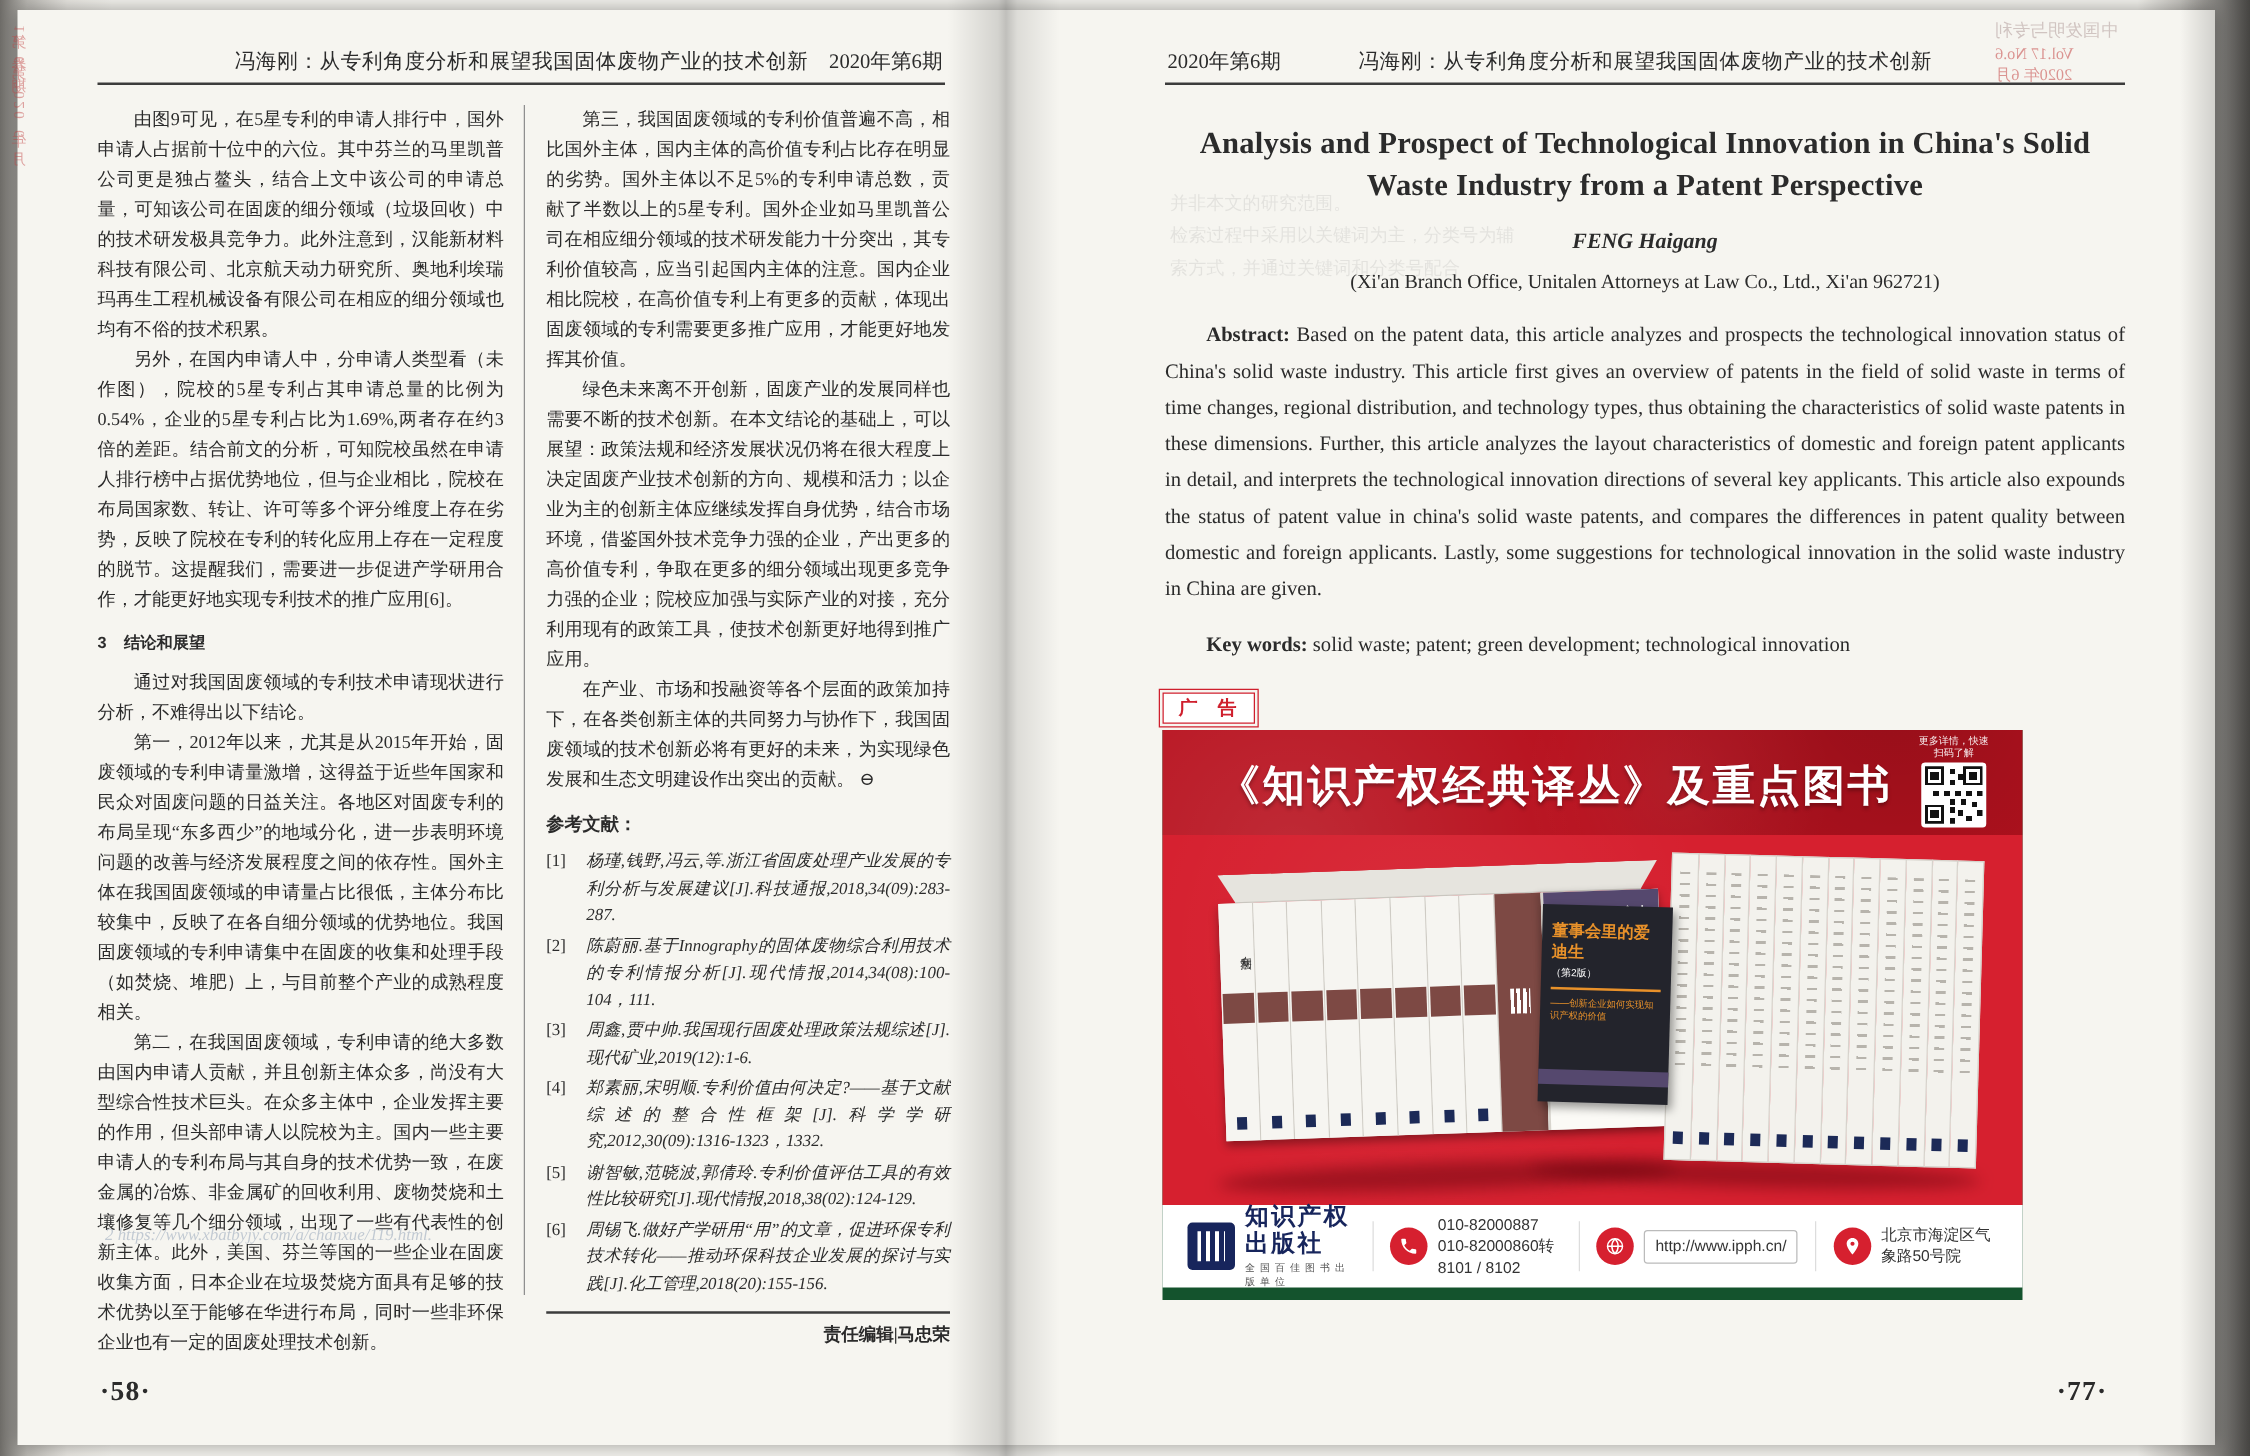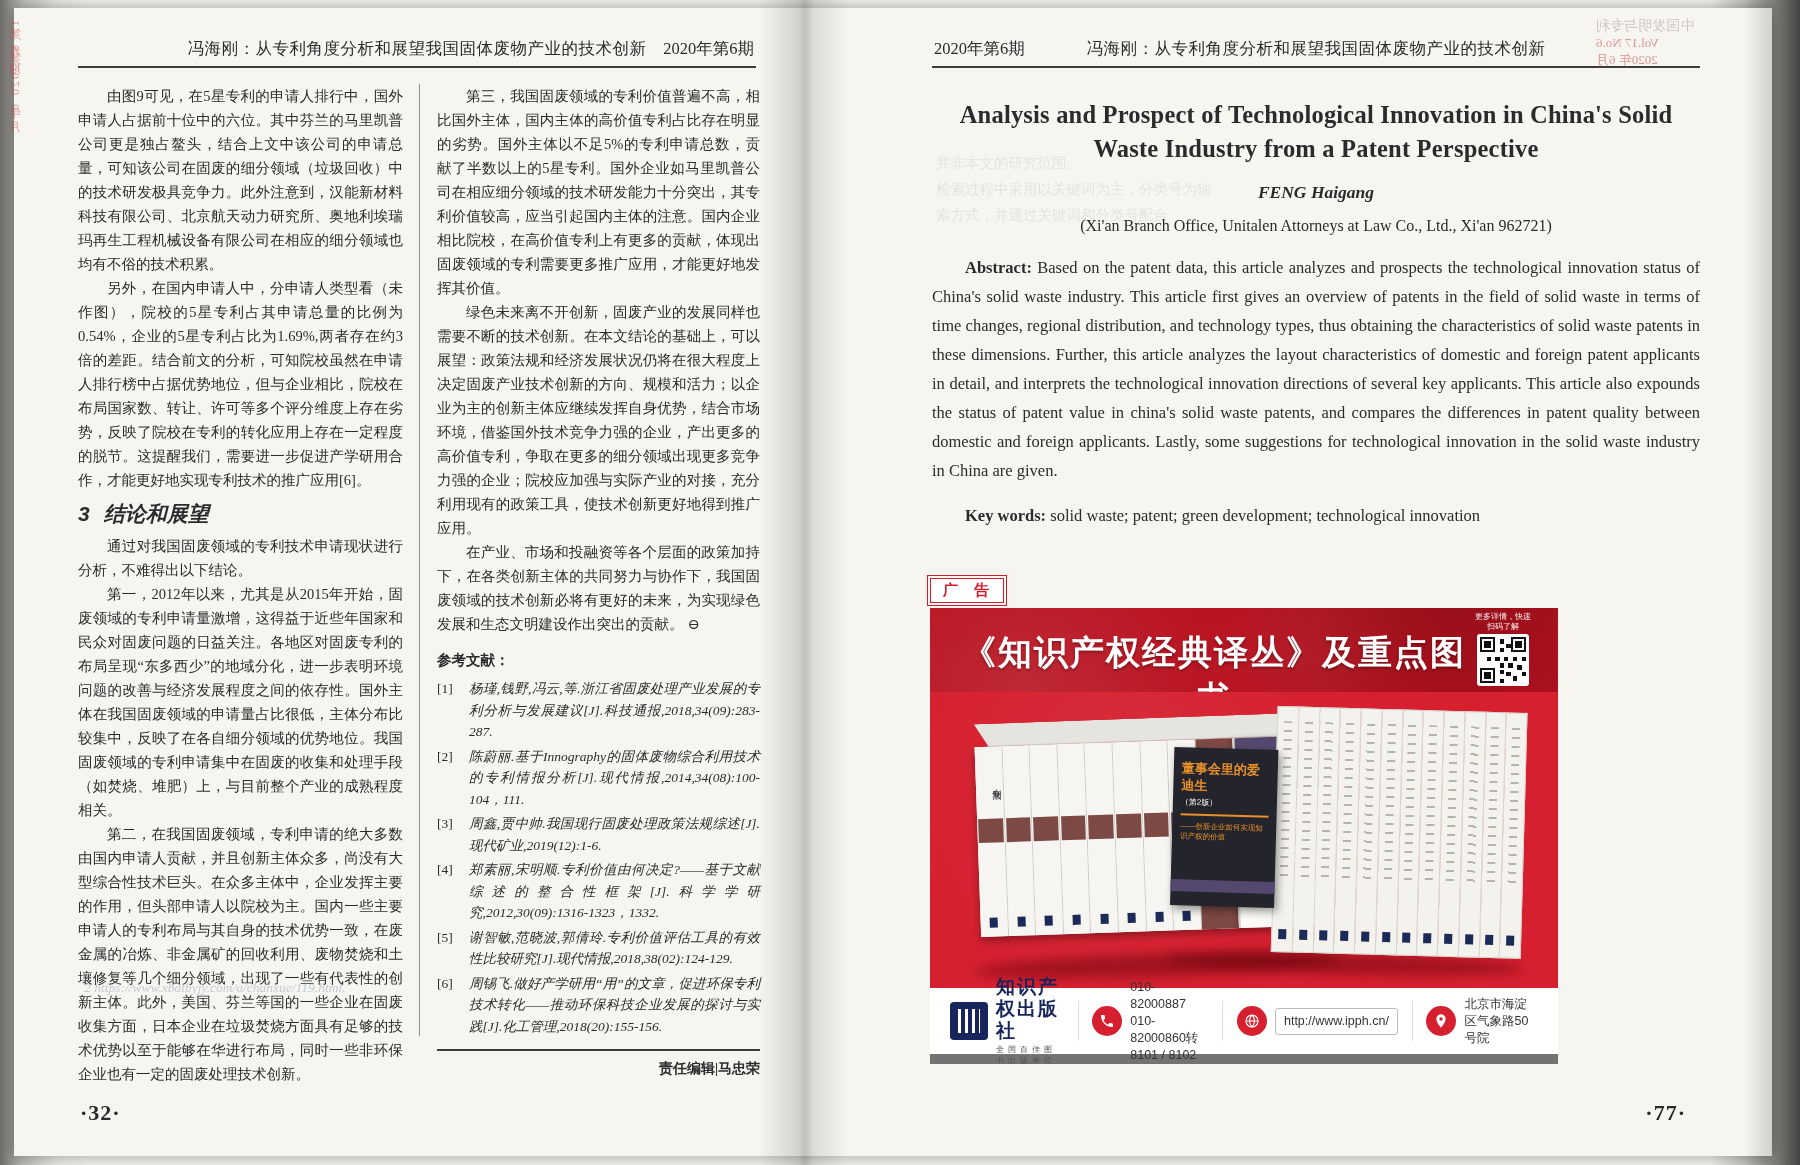--- a/index.html
+++ b/index.html
@@ -27,21 +27,21 @@
   .hrule{position:absolute;left:64px;right:48px;top:58px;height:2px;background:#3c3c3c;}
   .page-right .hdr{left:128px;right:72px;}
   .page-right .hrule{left:128px;right:72px;}
 
   
   .cols{position:absolute;left:64px;right:44px;top:76px;bottom:120px;display:flex;justify-content:space-between;}
   .col{width:50%;box-sizing:border-box;font-size:14.5px;line-height:24px;text-align:justify;}
   .col1{padding-right:16px;}
   .col2{padding-left:17px;border-left:1px solid #8f8f8f;}
   .col p{margin:0;text-indent:2em;}
-  .sec-head{font-family:"Liberation Sans","DejaVu Sans",sans-serif;font-weight:bold;font-size:21px;margin:10px 0 8px 0;font-style:italic;}
+  .sec-head{font-family:"Liberation Sans","DejaVu Sans",sans-serif;font-weight:bold;font-size:13px;margin:10px 0 8px 0;}
   .sec-head .no{margin-right:14px;}
   .refs-title{font-family:"Liberation Sans","DejaVu Sans",sans-serif;font-weight:bold;font-size:14.5px;margin:12px 0 6px 0;}
   .ref-item{display:flex;font-size:13.5px;line-height:21.5px;font-style:italic;margin-bottom:3px;}
   .ref-item .ref-no{width:32px;flex:0 0 32px;font-style:normal;}
   .ref-item .ref-text{flex:1;text-align:justify;}
   .editor-rule{height:2px;background:#3c3c3c;margin-top:12px;}
   .editor-line{text-align:right;font-size:14px;margin-top:6px;font-weight:bold;}
   .end-mark{font-style:normal;margin-left:4px;}
   .pageno{position:absolute;bottom:30px;font-size:22px;font-weight:bold;letter-spacing:1px;}
   .pageno-l{left:66px;}
@@ -59,21 +59,21 @@
   
   .art{position:absolute;left:128px;right:72px;top:76px;}
   .art-title{font-size:24.5px;font-weight:bold;text-align:center;line-height:1.38;letter-spacing:.2px;margin-top:14px;}
   .art-author{text-align:center;font-size:17.5px;font-weight:bold;font-style:italic;margin-top:16px;}
   .art-affil{text-align:center;font-size:16px;margin-top:14px;}
   .art-abs{font-size:16.5px;line-height:29px;text-align:justify;margin-top:18px;text-indent:2em;}
   .art-kw{font-size:16.5px;line-height:29px;margin-top:2px;text-indent:2em;}
   .b{font-weight:bold;}
 
   
-  .ad{position:absolute;left:126px;top:600px;width:628px;height:456px;background:#737373;}
+  .ad{position:absolute;left:126px;top:576px;width:688px;height:456px;background:#14532d;}
   .ad-label{position:absolute;top:-30px;left:0;background:#fff;color:#cf1f2d;border:1px solid #cf1f2d;
     outline:1px solid #cf1f2d;outline-offset:2px;font-family:"Liberation Sans","DejaVu Sans",sans-serif;
     font-weight:bold;font-size:15px;letter-spacing:6px;padding:2px 8px 2px 12px;}
   .ad-band{position:relative;height:84px;background:#b8121f;overflow:hidden;}
   .ad-band::before{content:"";position:absolute;inset:0;
     background:radial-gradient(circle at 15% 120%,rgba(255,255,255,.10),rgba(255,255,255,0) 40%),
                radial-gradient(circle at 85% -30%,rgba(0,0,0,.18),rgba(0,0,0,0) 45%),
                radial-gradient(circle at 60% 50%,rgba(255,255,255,.05),rgba(255,255,255,0) 30%);}
   .ad-headline{position:relative;color:#fff;font-family:"Liberation Sans","DejaVu Sans",sans-serif;
     font-weight:bold;font-size:34px;letter-spacing:2px;text-align:center;padding:22px 90px 0 30px;
@@ -199,21 +199,21 @@
       <div class="ref-item" data-interactable="false">
         <span class="ref-no" data-interactable="false">[6]</span>
         <span class="ref-text" data-interactable="false">周锡飞.做好产学研用“用”的文章，促进环保专利技术转化——推动环保科技企业发展的探讨与实践[J].化工管理,2018(20):155-156.</span>
       </div>
       <div class="editor-rule" data-interactable="false"></div>
       <div class="editor-line" data-interactable="false">责任编辑|马忠荣</div>
     </div>
   </div>
 
   <div class="bleed-url" data-interactable="false">2 https://www.xbatbyjy.com/a/chanxue/119.html.</div>
-  <div class="pageno pageno-l" data-interactable="false">·32·</div>
+  <div class="pageno pageno-l" data-interactable="false">·58·</div>
 </div>
 
 <div class="page page-right" data-interactable="false">
   <div class="corner-bleed" data-interactable="false">
     <span class="cb-journal" data-interactable="false">中国发明与专利</span>
     <span class="cb-vol" data-interactable="false">Vol.17 No.6</span>
     <span class="cb-date" data-interactable="false">2020年 6月</span>
   </div>
 
   <div class="hdr" data-interactable="false">

